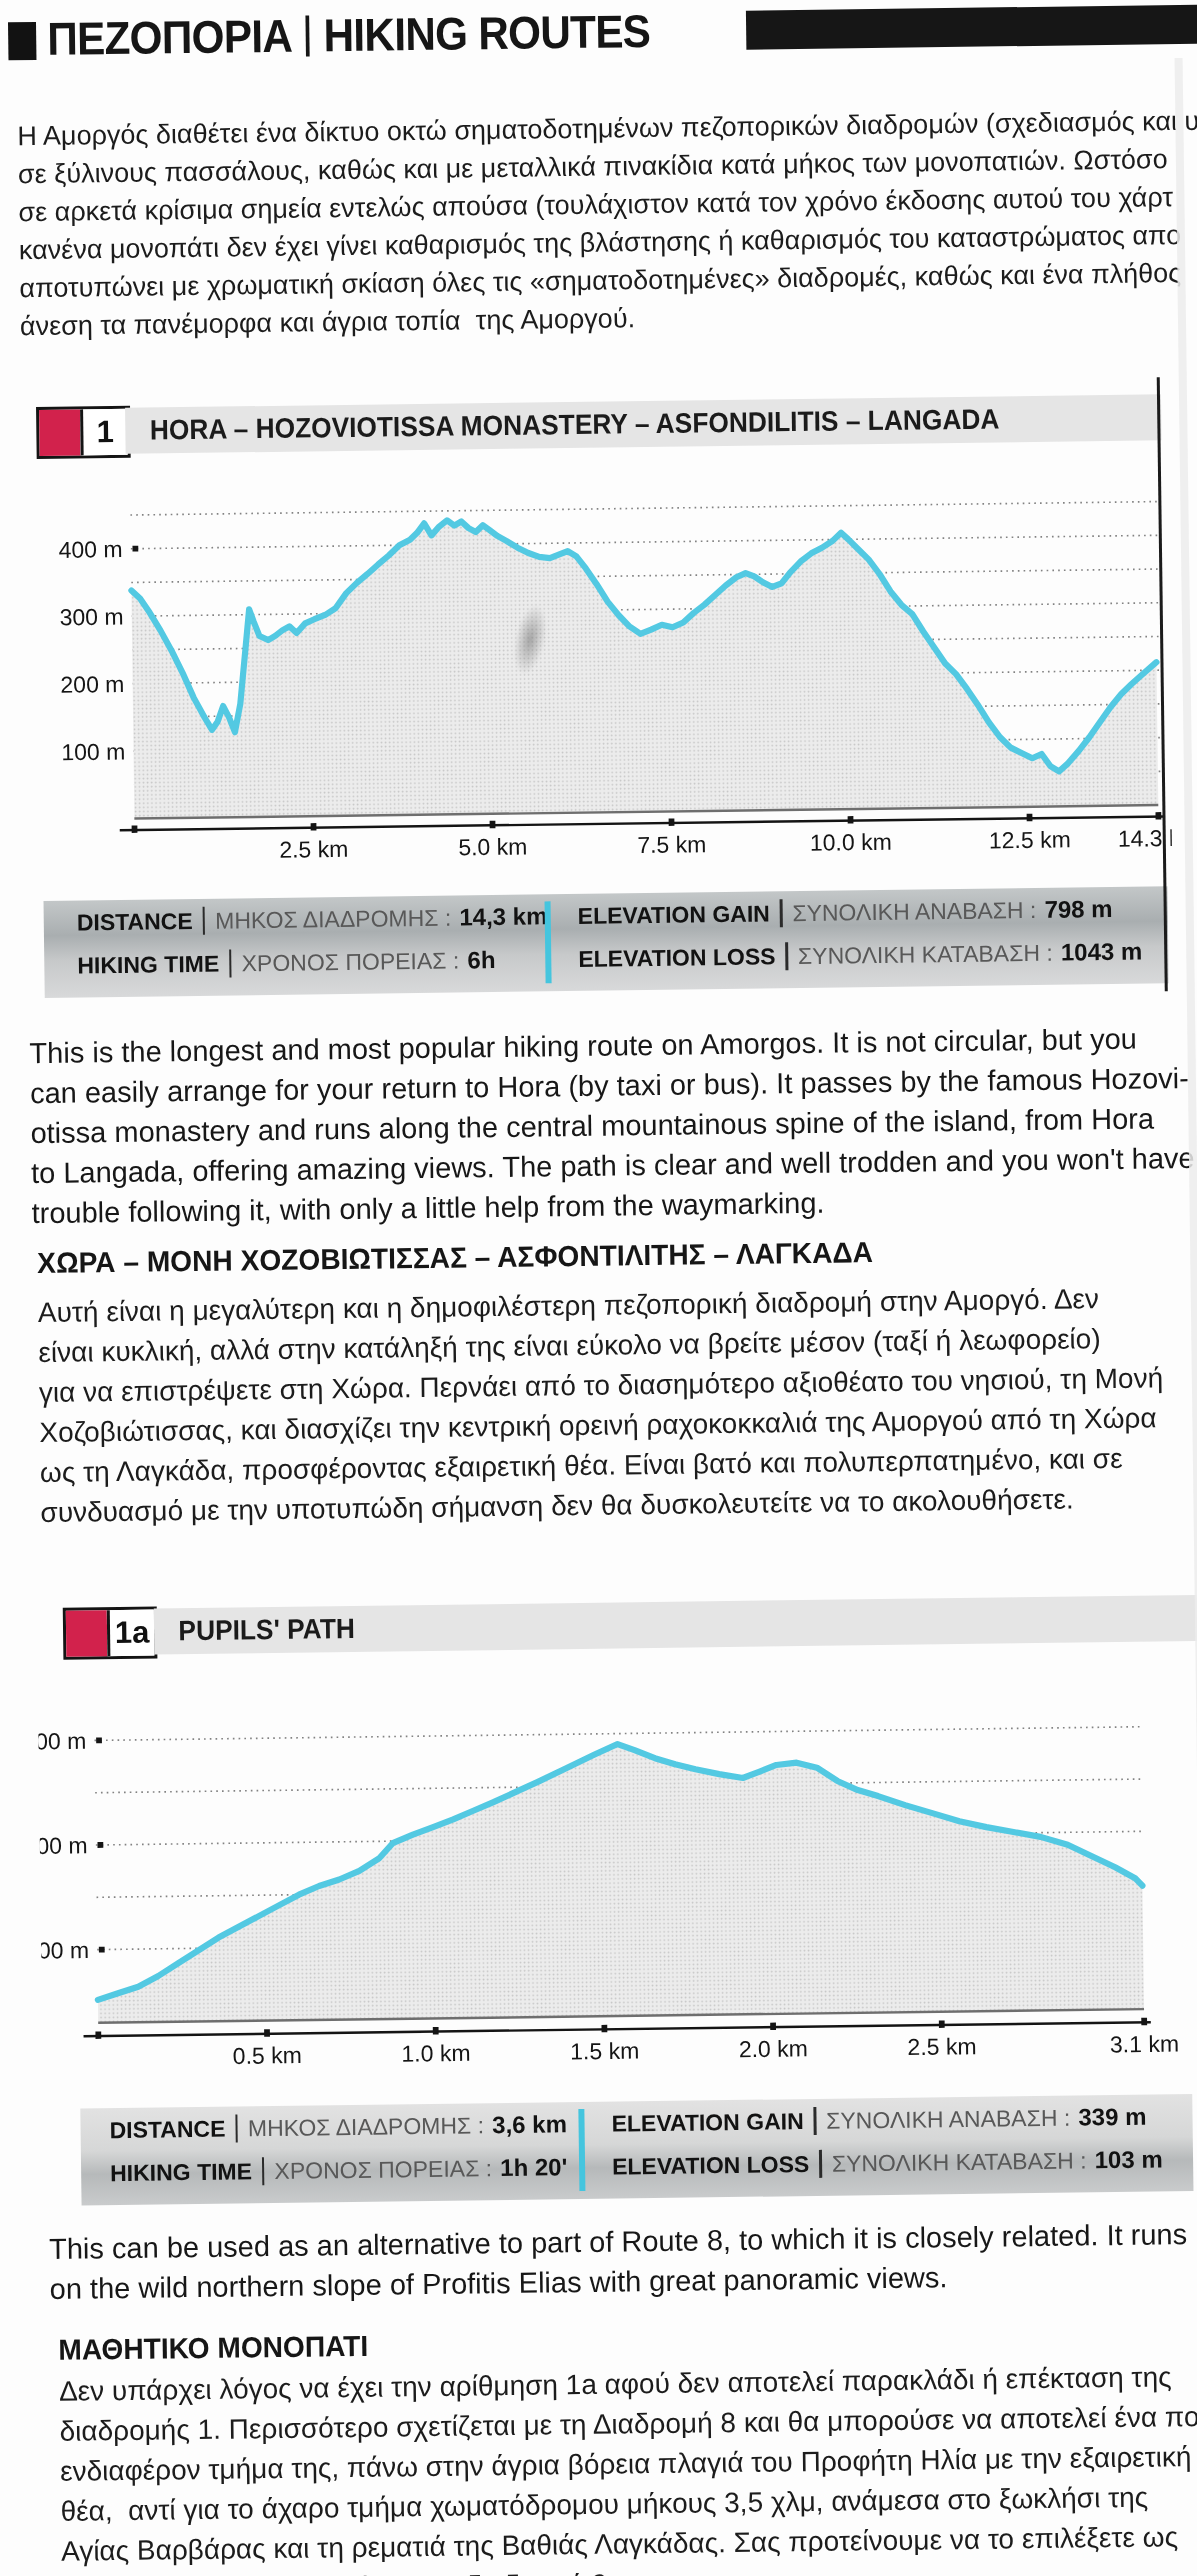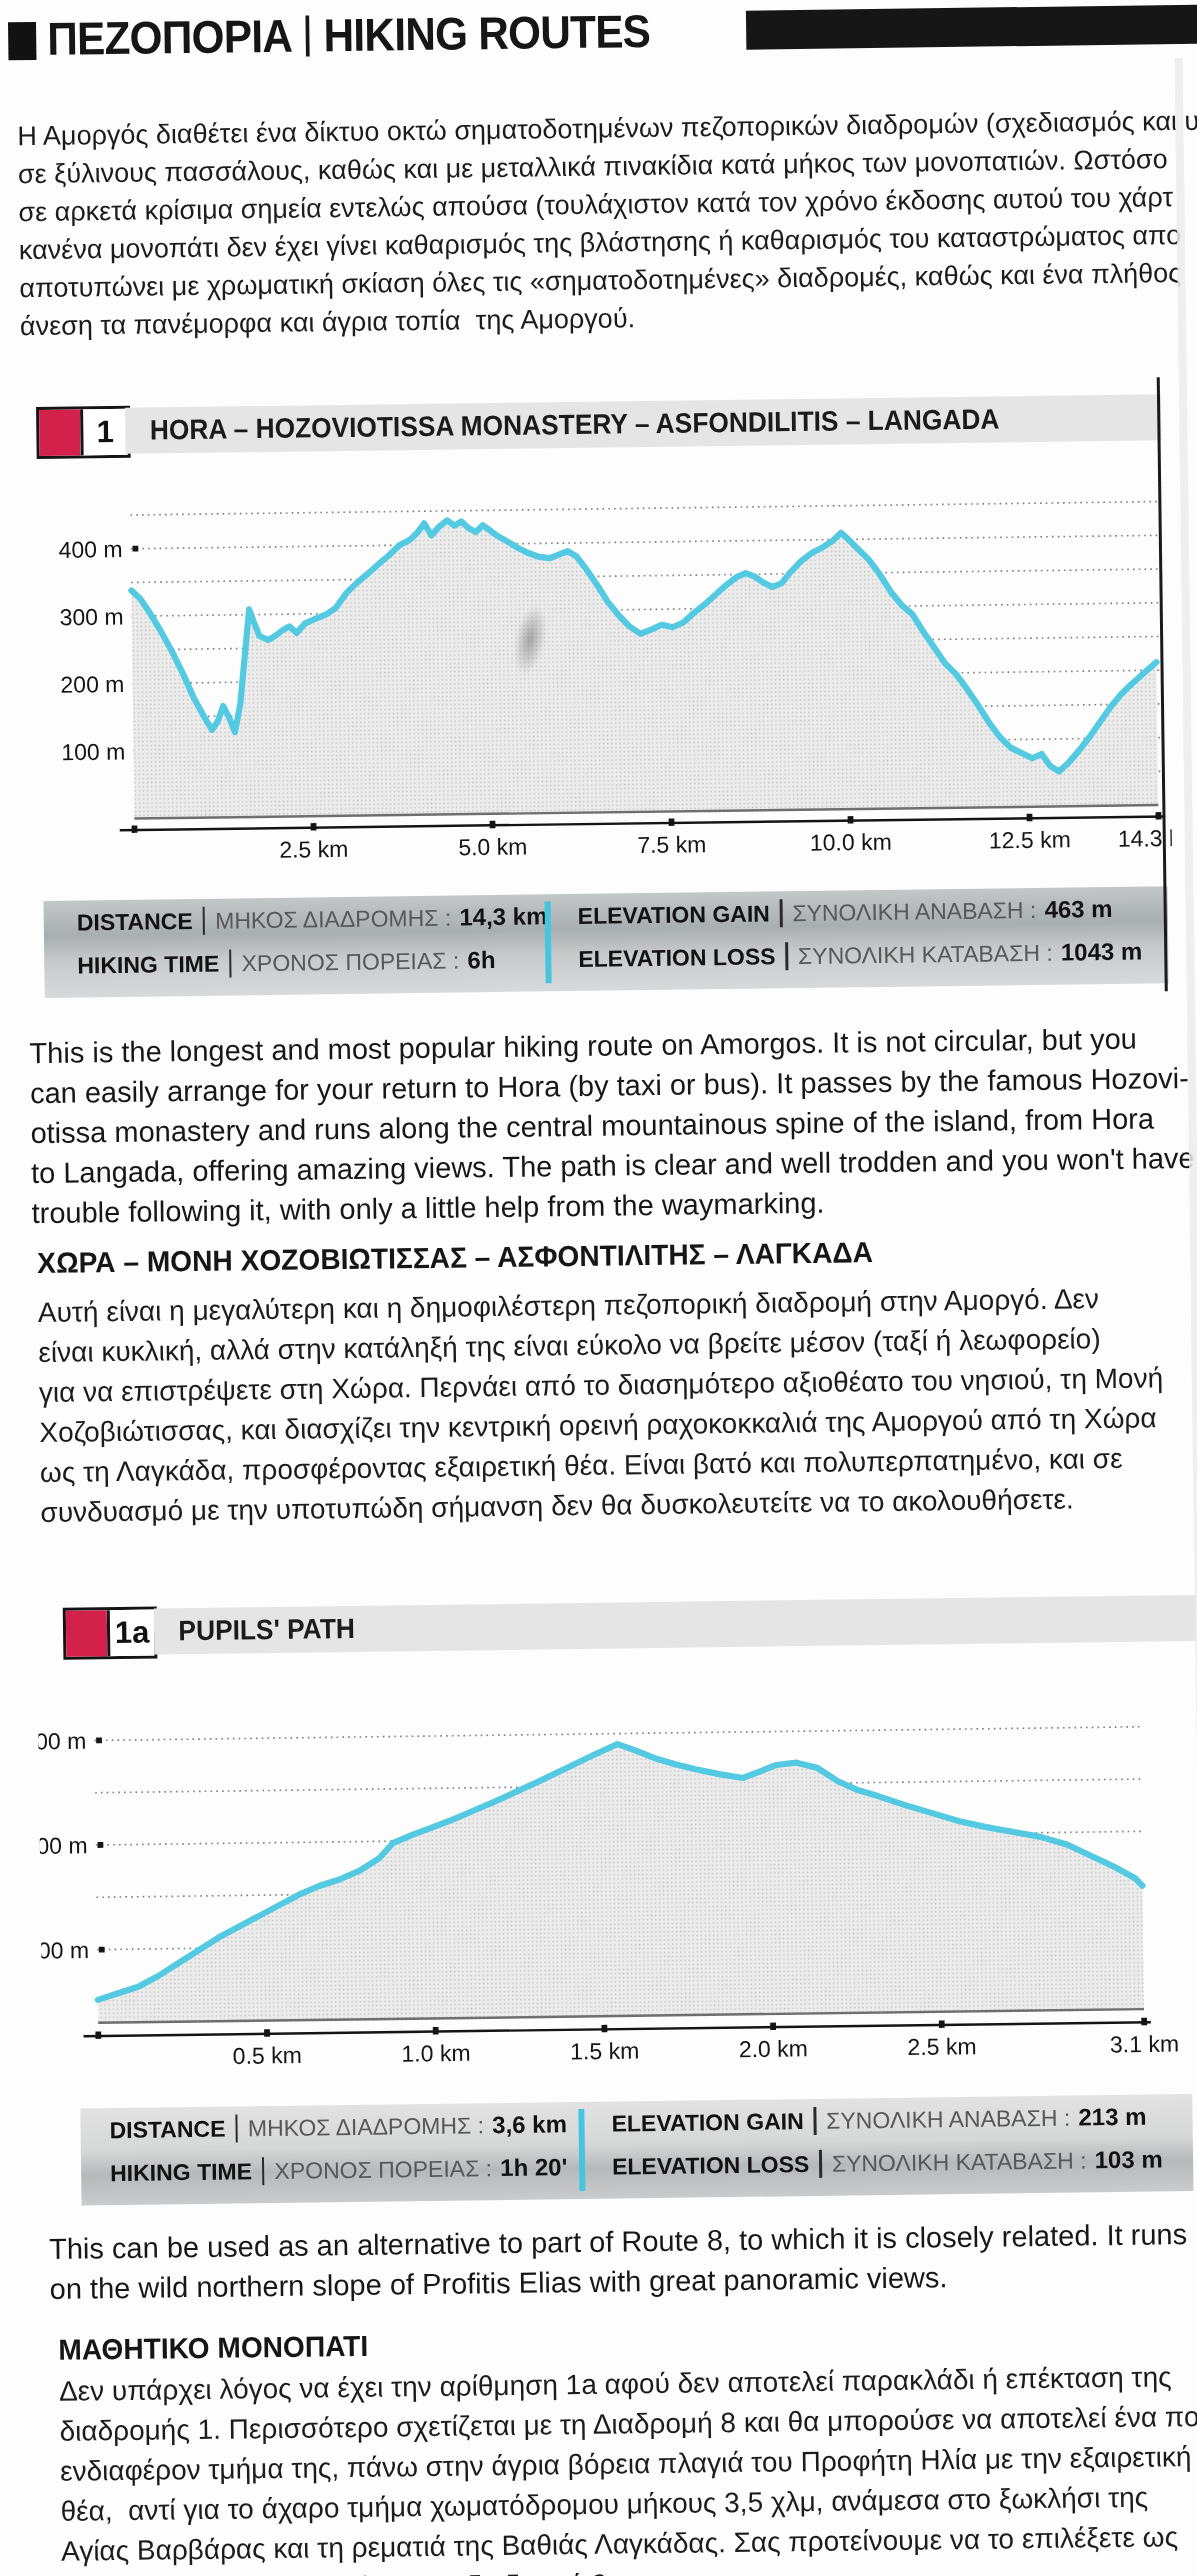--- a/index.html
+++ b/index.html
@@ -130,21 +130,21 @@
       <span class="stat-label">HIKING TIME</span>
           <span class="pipe"></span>
           <span class="stat-greek">ΧΡΟΝΟΣ ΠΟΡΕΙΑΣ :</span>
           <span class="stat-value">6h</span>
     </div>
     <div class="abs cyan-div" style="left:501px;top:6.6px;height:82px;"></div>
     <div class="stat-row" style="left:534px;top:8.2px;">
       <span class="stat-label">ELEVATION GAIN</span>
           <span class="pipe"></span>
           <span class="stat-greek">ΣΥΝΟΛΙΚΗ ΑΝΑΒΑΣΗ :</span>
-          <span class="stat-value">463 m</span>
+          <span class="stat-value">798 m</span>
     </div>
     <div class="stat-row" style="left:534px;top:51px;">
       <span class="stat-label">ELEVATION LOSS</span>
           <span class="pipe"></span>
           <span class="stat-greek">ΣΥΝΟΛΙΚΗ ΚΑΤΑΒΑΣΗ :</span>
           <span class="stat-value">1043 m</span>
     </div>
   </div>
 
   <div class="abs para-en" style="left:33px;top:1026px;width:1318px;">
@@ -223,21 +223,21 @@
       <span class="stat-label">HIKING TIME</span>
           <span class="pipe"></span>
           <span class="stat-greek">ΧΡΟΝΟΣ ΠΟΡΕΙΑΣ :</span>
           <span class="stat-value">1h 20'</span>
     </div>
     <div class="abs cyan-div" style="left:498px;top:6.6px;height:82px;"></div>
     <div class="stat-row" style="left:531px;top:8.2px;">
       <span class="stat-label">ELEVATION GAIN</span>
           <span class="pipe"></span>
           <span class="stat-greek">ΣΥΝΟΛΙΚΗ ΑΝΑΒΑΣΗ :</span>
-          <span class="stat-value">213 m</span>
+          <span class="stat-value">339 m</span>
     </div>
     <div class="stat-row" style="left:531px;top:51px;">
       <span class="stat-label">ELEVATION LOSS</span>
           <span class="pipe"></span>
           <span class="stat-greek">ΣΥΝΟΛΙΚΗ ΚΑΤΑΒΑΣΗ :</span>
           <span class="stat-value">103 m</span>
     </div>
   </div>
 
   <div class="abs para-en" style="left:37px;top:2222px;width:1318px;">

